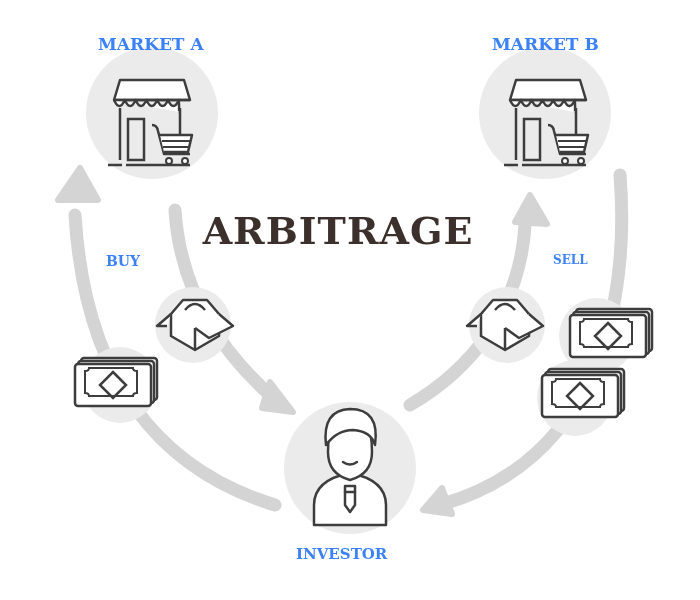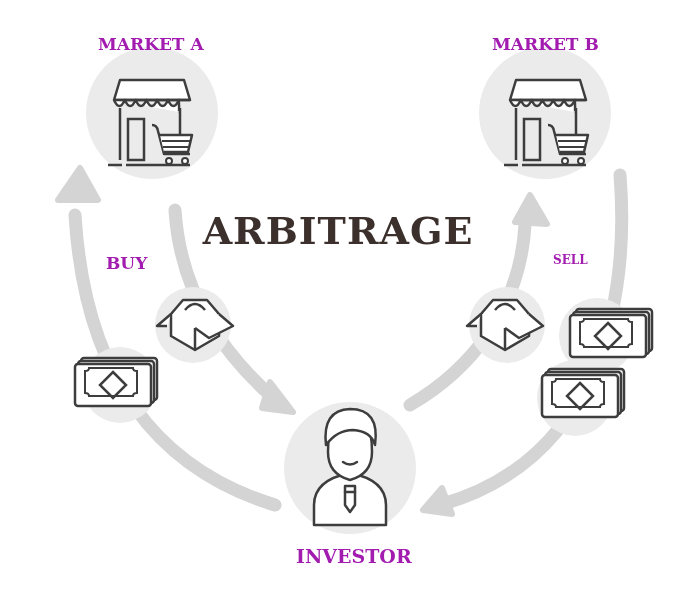--- a/index.html
+++ b/index.html
@@ -1,23 +1,23 @@
 <!DOCTYPE html>
 <html><head>
 <meta charset="utf-8">
 <style>
   html,body{margin:0;padding:0;background:#ffffff;}
   body{width:700px;height:600px;position:relative;overflow:hidden;font-family:"DejaVu Serif","Liberation Serif",serif;}
-  .lbl{position:absolute;color:#a21caf;font-weight:bold;font-family:"DejaVu Serif","Liberation Serif",serif;white-space:nowrap;}
+  .lbl{position:absolute;color:#3b82f6;font-weight:bold;font-family:"DejaVu Serif","Liberation Serif",serif;white-space:nowrap;}
   #title{left:0;width:676px;top:208px;text-align:center;font-size:38px;letter-spacing:1px;color:#3b302b;}
   #mA{left:98px;top:34px;font-size:17px;}
   #mB{left:492px;top:34px;font-size:17px;text-align:right;}
-  #buy{left:106px;top:253px;font-size:17px;}
+  #buy{left:106px;top:253px;font-size:14px;}
   #sell{left:553px;top:253px;font-size:12px;}
-  #inv{left:296px;top:545px;font-size:19px;}
+  #inv{left:296px;top:545px;font-size:15px;}
   svg{position:absolute;left:0;top:0;}
 </style>
 </head>
 <body>
 
 <svg width="700" height="600" viewBox="0 0 700 600">
   <defs>
     <g id="store">
 
       <path d="M-38,-40 L-32,-60 L32,-60 L38,-40 Z" fill="#fff" stroke="#3d3d3d" stroke-width="2.5" stroke-linejoin="round"></path>

